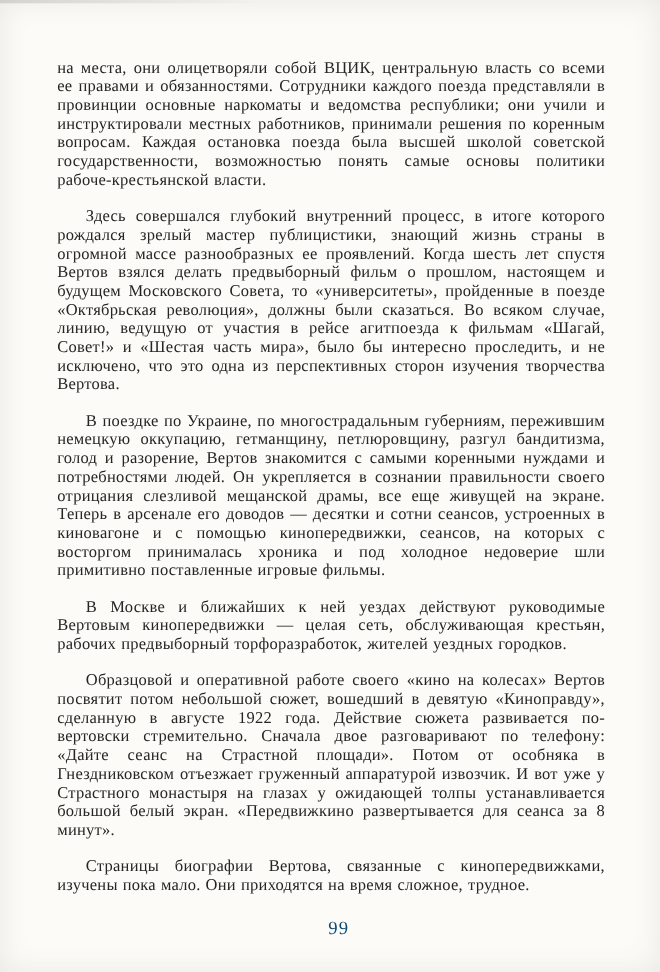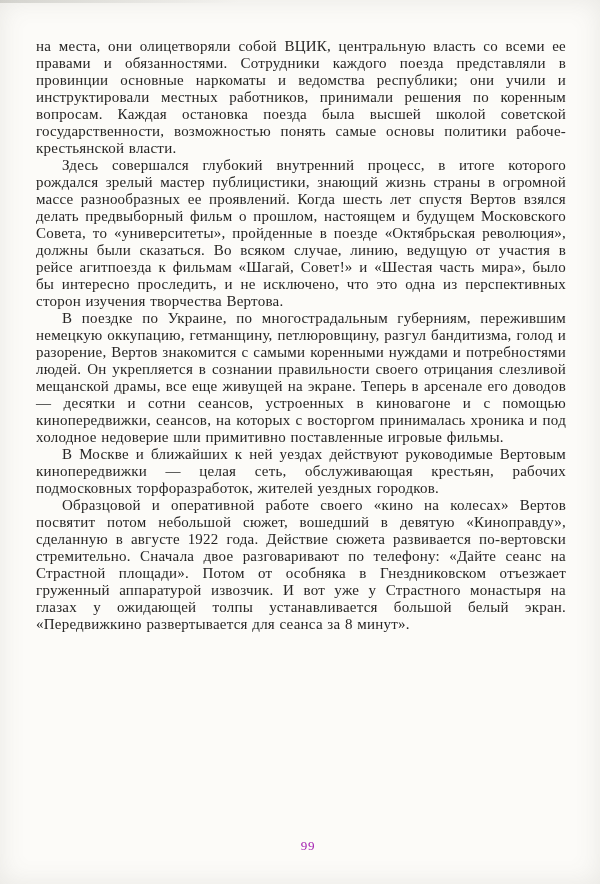--- a/index.html
+++ b/index.html
@@ -14,40 +14,40 @@
     margin: 0 auto;
     background: #fcfbf8;
     box-sizing: border-box;
     padding: 38px 34px 0 36px;
     font-family: "Liberation Serif", "DejaVu Serif", serif;
     color: #262524;
     box-shadow: inset 0 0 26px rgba(90,90,80,0.12);
     overflow: hidden;
   }
   .text-block p {
-    margin: 0;
+    margin: 16px;
     font-size: 15px;
     line-height: 17px;
     text-align: justify;
     text-indent: 26px;
     letter-spacing: 0.015em;
     word-spacing: 0.04em;
   }
   .text-block p.continuation {
     text-indent: 0;
   }
   .page-number {
     position: absolute;
     left: 16px;
     right: 0;
     bottom: 30px;
     text-align: center;
-    font-size: 13px;
+    font-size: 17px;
     letter-spacing: 0.06em;
-    color: #a21caf;
+    color: #0c4a6e;
   }
   
   .scan-edge {
     position: absolute;
     top: 0;
     left: 0;
     width: 100%;
     height: 3px;
     background: linear-gradient(to right, rgba(120,120,110,0.25), rgba(120,120,110,0.0) 40%);
   }
@@ -55,18 +55,19 @@
 </head>
 <body>
 
 <div class="page">
   <div class="scan-edge"></div>
 
   <div class="text-block">
     <p class="continuation">на места, они олицетворяли собой ВЦИК, центральную власть со всеми ее правами и обязанностями. Сотрудники каждого поезда представляли в провинции основные наркоматы и ведомства республики; они учили и инструктировали местных работников, принимали решения по коренным вопросам. Каждая остановка поезда была высшей школой советской государственности, возможностью понять самые основы политики рабоче-крестьянской власти.</p>
     <p>Здесь совершался глубокий внутренний процесс, в итоге которого рождался зрелый мастер публицистики, знающий жизнь страны в огромной массе разнообразных ее проявлений. Когда шесть лет спустя Вертов взялся делать предвыборный фильм о прошлом, настоящем и будущем Московского Совета, то «университеты», пройденные в поезде «Октябрьская революция», должны были сказаться. Во всяком случае, линию, ведущую от участия в рейсе агитпоезда к фильмам «Шагай, Совет!» и «Шестая часть мира», было бы интересно проследить, и не исключено, что это одна из перспективных сторон изучения творчества Вертова.</p>
     <p>В поездке по Украине, по многострадальным губерниям, пережившим немецкую оккупацию, гетманщину, петлюровщину, разгул бандитизма, голод и разорение, Вертов знакомится с самыми коренными нуждами и потребностями людей. Он укрепляется в сознании правильности своего отрицания слезливой мещанской драмы, все еще живущей на экране. Теперь в арсенале его доводов — десятки и сотни сеансов, устроенных в киновагоне и с помощью кинопередвижки, сеансов, на которых с восторгом принималась хроника и под холодное недоверие шли примитивно поставленные игровые фильмы.</p>
-    <p>В Москве и ближайших к ней уездах действуют руководимые Вертовым кинопередвижки — целая сеть, обслуживающая крестьян, рабочих подмосковных торфоразработок, жителей уездных городков.</p>
+    <p>В Москве и ближайших к ней уездах действуют руководимые Вертовым кинопередвижки — целая сеть, обслуживающая крестьян, рабочих предвыборный торфоразработок, жителей уездных городков.</p>
     <p>Образцовой и оперативной работе своего «кино на колесах» Вертов посвятит потом небольшой сюжет, вошедший в девятую «Киноправду», сделанную в августе 1922 года. Действие сюжета развивается по-вертовски стремительно. Сначала двое разговаривают по телефону: «Дайте сеанс на Страстной площади». Потом от особняка в Гнездниковском отъезжает груженный аппаратурой извозчик. И вот уже у Страстного монастыря на глазах у ожидающей толпы устанавливается большой белый экран. «Передвижкино развертывается для сеанса за 8 минут».</p>
+    <p>Страницы биографии Вертова, связанные с кинопередвижками, изучены пока мало. Они приходятся на время сложное, трудное.</p>
   </div>
 
   <div class="page-number">99</div>
 </div>
 
 </body></html>

